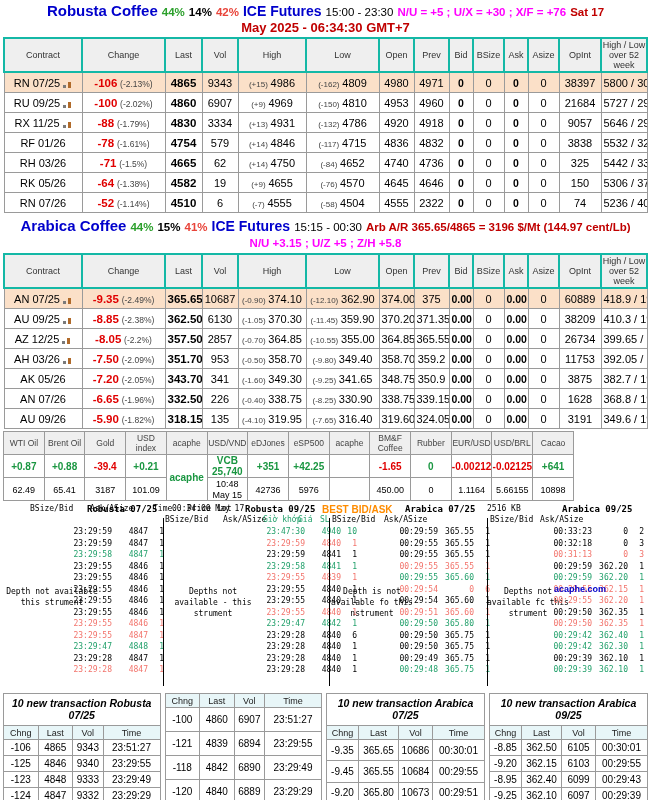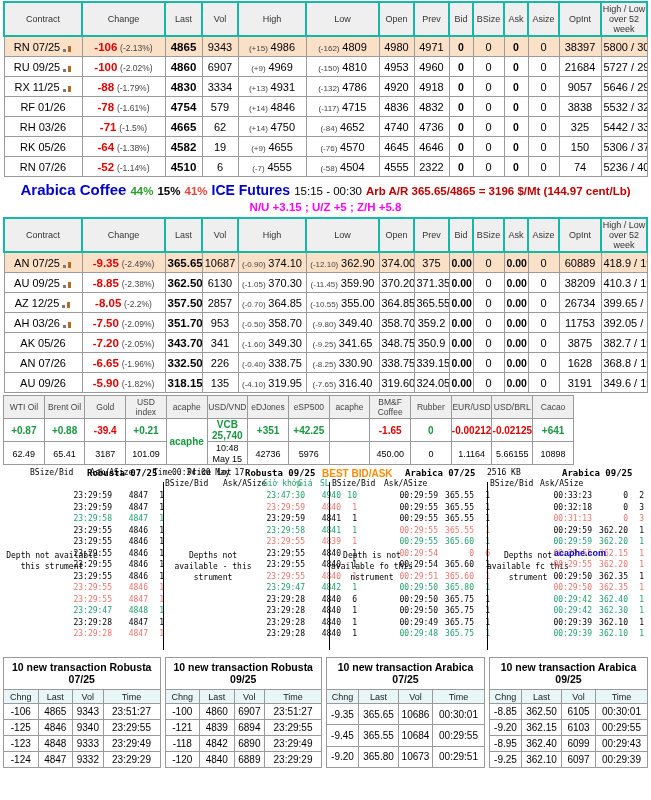--- a/index.html
+++ b/index.html
@@ -76,33 +76,46 @@
   .r{color:#f2736b;}
   .k{color:#000;}
   .vsep{position:absolute;top:14px;width:0;border-left:1.5px solid #000;height:168px;}
   .notavail{position:absolute;width:96px;text-align:center;font-size:8px;
     font-family:"DejaVu Sans Mono",monospace;line-height:11px;color:#000;}
   .wm{position:absolute;font-weight:bold;font-size:9px;color:#0000cc;}
 
   
   .tx-zone{display:flex;gap:4px;padding:4px 3px 6px 3px;}
   table.tx{border-collapse:collapse;width:160px;table-layout:fixed;font-size:10px;}
-  table.tx caption{font-weight:bold;font-size:10.5px;padding:3px 1px 4px;
+  table.tx caption{font-style:italic;font-weight:bold;font-size:10.5px;padding:3px 1px 4px;
     border:1px solid #9a9a9a;border-bottom:none;line-height:12px;}
   table.tx th{background:#e8f6f8;border:1px solid #9a9a9a;font-weight:normal;font-size:9px;
     color:#222;height:13px;padding:0;}
   table.tx td{border:1px solid #9a9a9a;text-align:center;height:15px;padding:0;font-size:10px;}
   .tx-c1{width:34px}.tx-c2{width:34px}.tx-c3{width:30px}.tx-c4{width:56px}
   .tx-c1a{width:32px}.tx-c2a{width:40px}.tx-c3a{width:34px}.tx-c4a{width:52px}
 </style>
 </head>
 <body>
 
 <div class="page">
 
+  <div class="mkt-head">
+    <div class="l1">
+      <span class="nm">Robusta Coffee</span>
+      <span class="p44">44%</span>
+      <span class="p14">14%</span>
+      <span class="p42">42%</span>
+      <span class="ice">ICE Futures</span>
+      <span class="hrs">15:00 - 23:30</span>
+      <span class="spd">N/U = +5 ; U/X = +30 ; X/F = +76</span>
+      <span class="sat">Sat 17</span>
+    </div>
+    <div class="l2">May 2025 - 06:34:30 GMT+7</div>
+  </div>
 
   <table class="quote">
     <colgroup>
         <col style="width:78px">
         <col style="width:83px">
         <col style="width:37px">
         <col style="width:36px">
         <col style="width:68px">
         <col style="width:73px">
         <col style="width:35px">
@@ -614,21 +627,20 @@
           </tr>
           <tr>
             <td>-124</td>
             <td>4847</td>
             <td>9332</td>
             <td>23:29:29</td>
           </tr>
         </tbody>
       </table>
       <table class="tx">
-        <caption>10 new transaction Robusta 09/25</caption>
         <colgroup>
           <col class="tx-c1">
           <col class="tx-c2">
           <col class="tx-c3">
           <col class="tx-c4">
         </colgroup>
         <thead>
           <tr>
             <th>Chng</th>
             <th>Last</th>

